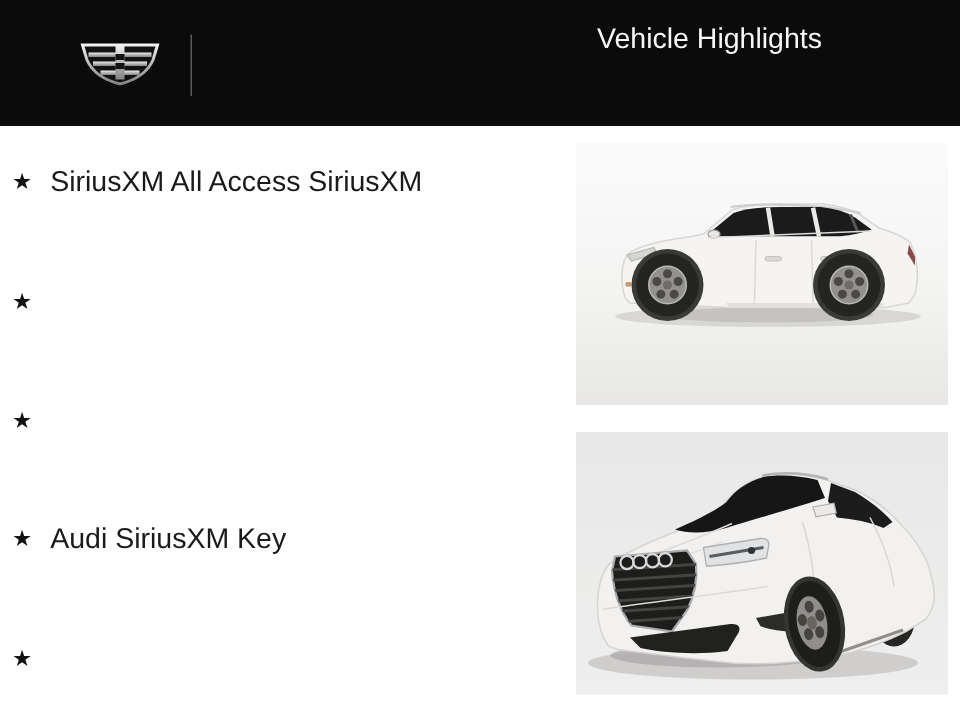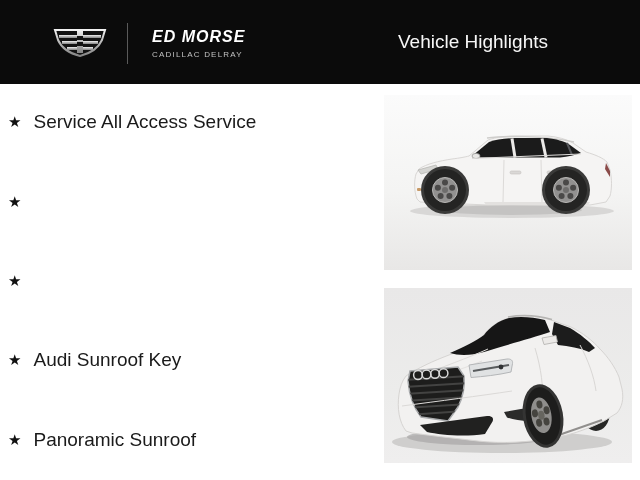--- a/index.html
+++ b/index.html
@@ -21,21 +21,21 @@
   .dealer{position:absolute;left:152px;top:28px;}
   .dealer-name{
     font-size:16px;font-weight:bold;font-style:italic;
     color:#ffffff;letter-spacing:1px;white-space:nowrap;
   }
   .dealer-sub{
     margin-top:4px;font-size:8px;color:#c2c2c2;
     letter-spacing:1.2px;white-space:nowrap;
   }
   .header-title{
-    position:absolute;left:398px;top:31px;
+    position:absolute;left:398px;top:16px;
     font-size:19px;color:#f7f7f7;white-space:nowrap;
   }
   
   .features{
     list-style:none;margin:0;padding:0;
     position:absolute;left:0;top:0;width:380px;height:480px;
   }
   .features li{
     position:absolute;left:8px;display:flex;align-items:center;gap:12px;
     font-size:19px;color:#1a1a1a;white-space:nowrap;line-height:22px;
@@ -74,46 +74,41 @@
       <rect x="24" y="3" width="6" height="23"></rect>
     </g>
     <g fill="#121212">
       <rect x="24" y="9" width="6" height="4"></rect>
       <rect x="24" y="15" width="6" height="4"></rect>
     </g>
   </svg>
 
   <div class="hdr-divider"></div>
 
-  <div class="dealer">
-    <div class="dealer-name">ED MORSE</div>
-    <div class="dealer-sub">CADILLAC DELRAY</div>
-  </div>
 
   <div class="header-title">Vehicle Highlights</div>
 </div>
 
 <ul class="features">
   <li>
     <span class="star">★</span>
-    <span>Service All Access Service</span>
-  </li>
-  <li>
-    <span class="star">★</span>
-  </li>
-  <li>
-    <span class="star">★</span>
-  </li>
-  <li>
-    <span class="star">★</span>
-    <span>Audi Sunroof Key</span>
-  </li>
-  <li>
-    <span class="star">★</span>
-    <span>Panoramic Sunroof</span>
+    <span>SiriusXM All Access SiriusXM</span>
+  </li>
+  <li>
+    <span class="star">★</span>
+  </li>
+  <li>
+    <span class="star">★</span>
+  </li>
+  <li>
+    <span class="star">★</span>
+    <span>Audi SiriusXM Key</span>
+  </li>
+  <li>
+    <span class="star">★</span>
   </li>
 </ul>
 
 <div class="image-col">
 
   <div class="photo photo-1">
     <svg width="248" height="175" viewBox="0 0 248 175">
       <ellipse cx="128" cy="116" rx="102" ry="7" fill="#d2d1d0" opacity="0.8"></ellipse>
       <ellipse cx="128" cy="115" rx="70" ry="5" fill="#bfbebd" opacity="0.8"></ellipse>
       <path d="M33,104 C30,96 30,86 32,79 L35,74 C42,69 55,66 68,64 C76,63 81,62 85,61

